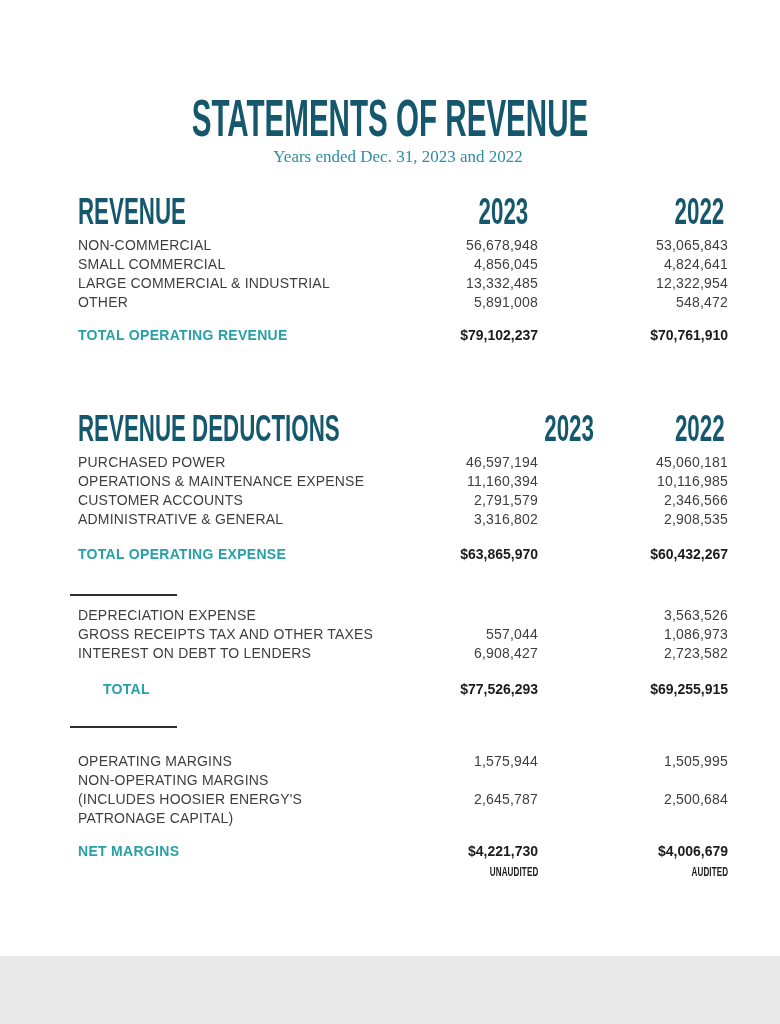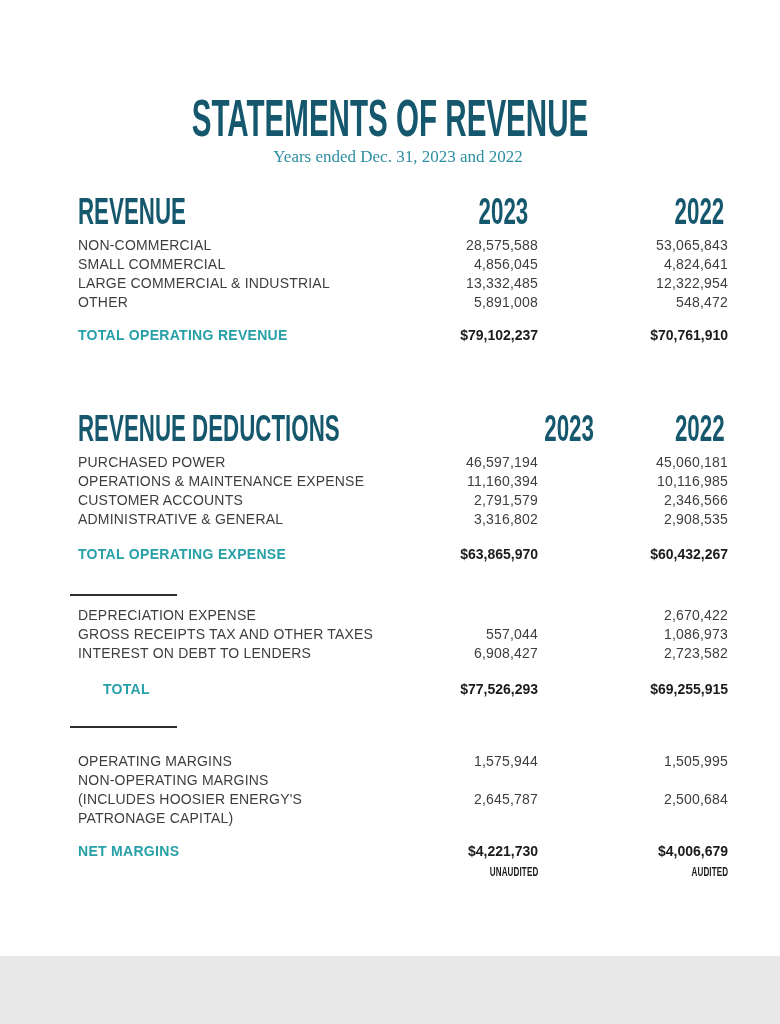--- a/index.html
+++ b/index.html
@@ -78,21 +78,21 @@
 
     <div class="sec-header m-sec1-header">
       <div class="sec-heading">REVENUE</div>
       <div class="sec-year col-a">2023</div>
       <div class="sec-year col-b">2022</div>
     </div>
     <div class="rows">
 
         <div class="row">
           <div class="label">NON-COMMERCIAL</div>
-          <div class="col-a">28,575,588</div>
+          <div class="col-a">56,678,948</div>
           <div class="col-b">53,065,843</div>
         </div>
 
         <div class="row">
           <div class="label">SMALL COMMERCIAL</div>
           <div class="col-a">4,856,045</div>
           <div class="col-b">4,824,641</div>
         </div>
 
         <div class="row">
@@ -149,21 +149,21 @@
       <div class="col-a">$63,865,970</div>
       <div class="col-b">$60,432,267</div>
     </div>
 
     <hr class="divider">
 
     <div class="rows m-rows-after-divider">
 
         <div class="row">
           <div class="label">DEPRECIATION EXPENSE</div>
-          <div class="col-a">2,670,422</div>
+          <div class="col-a">3,563,526</div>
         </div>
 
         <div class="row">
           <div class="label">GROSS RECEIPTS TAX AND OTHER TAXES</div>
           <div class="col-a">557,044</div>
           <div class="col-b">1,086,973</div>
         </div>
 
         <div class="row">
           <div class="label">INTEREST ON DEBT TO LENDERS</div>

